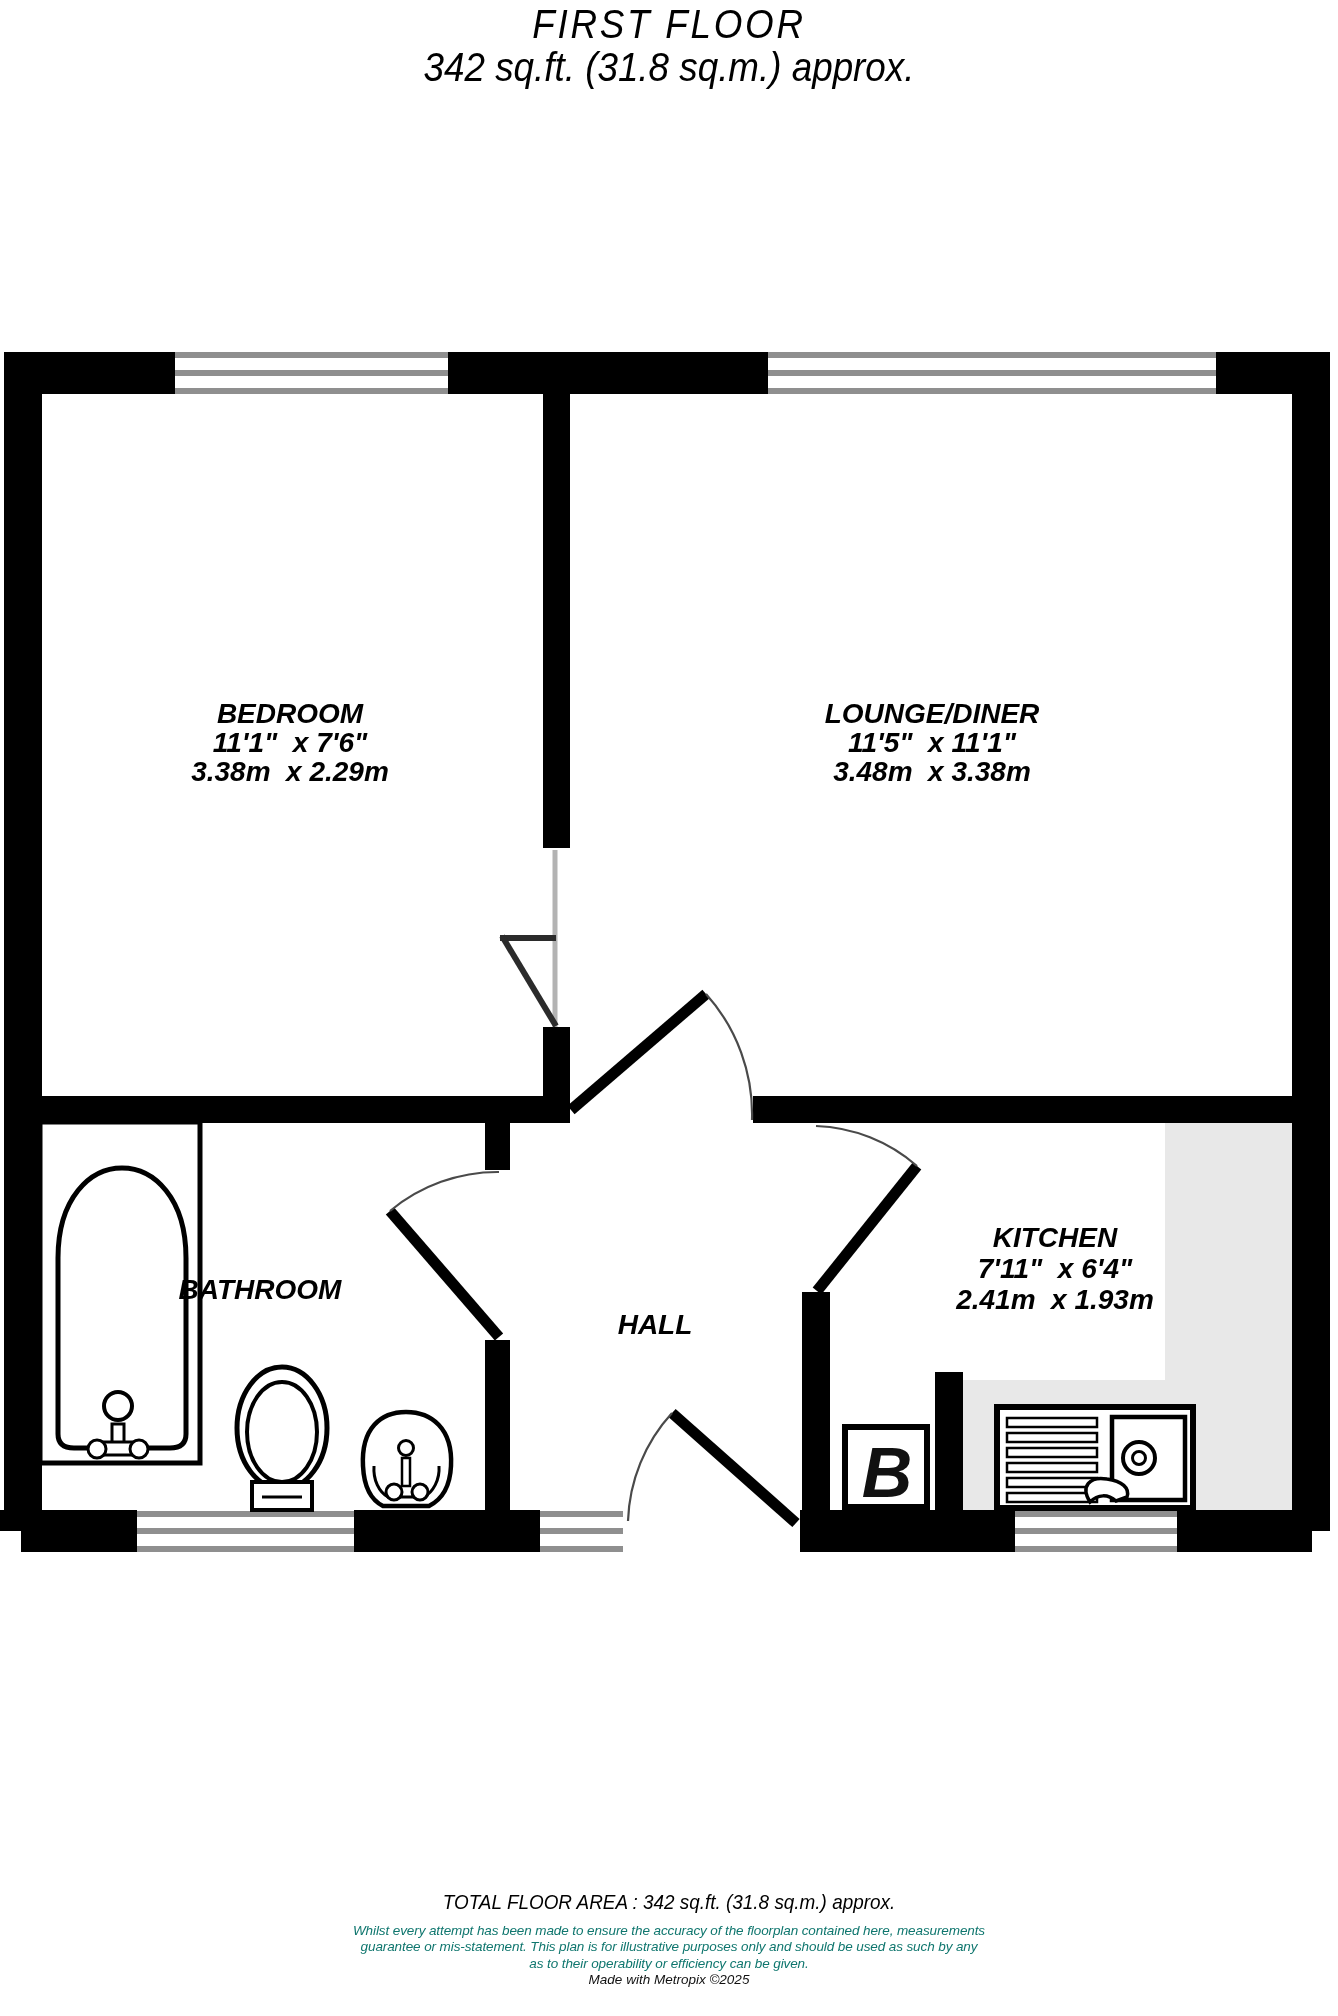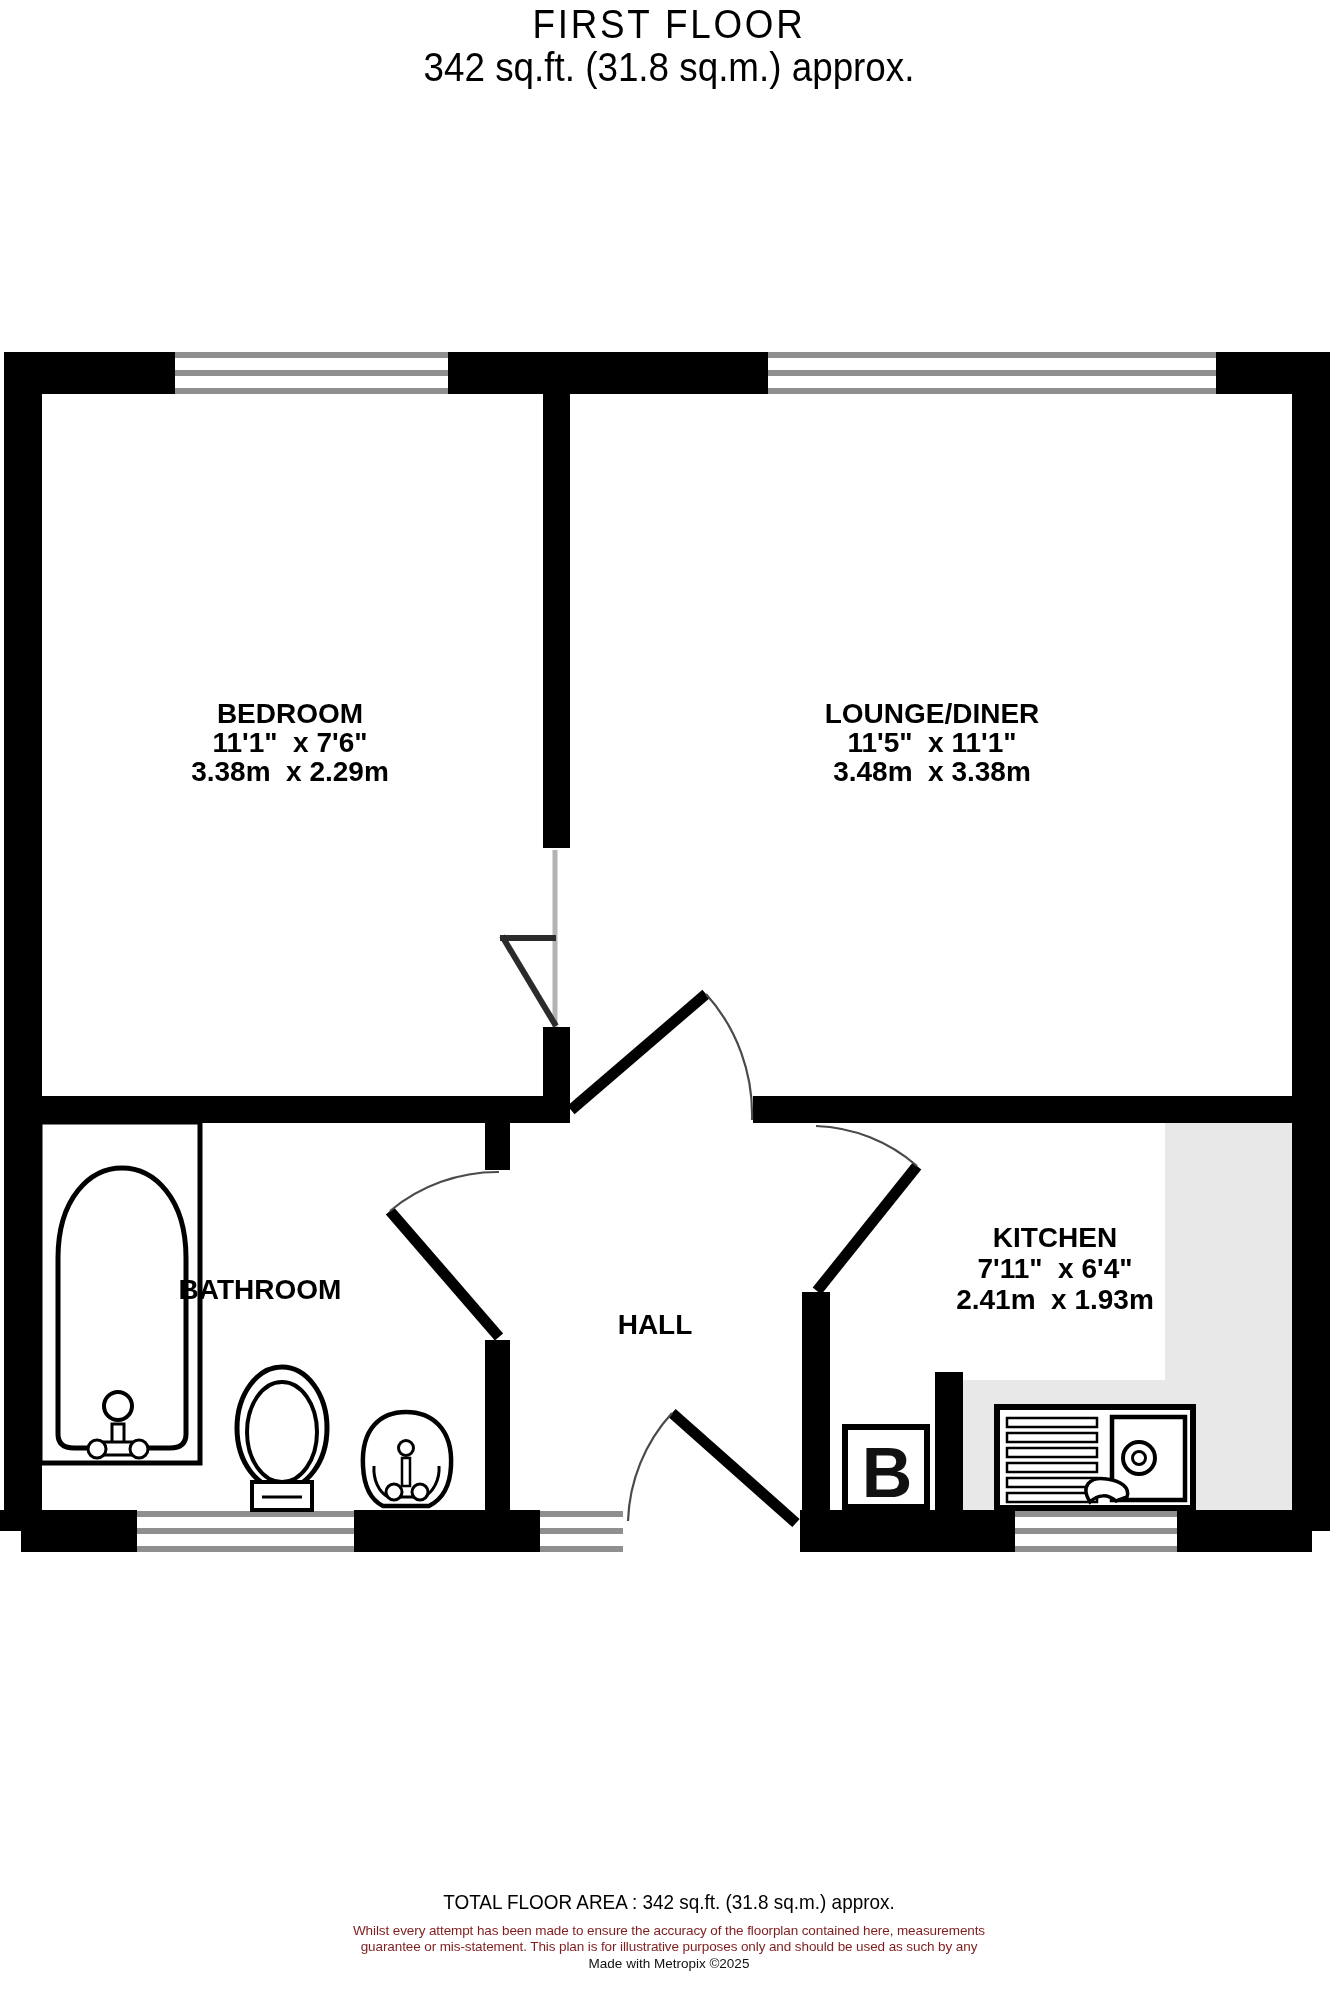--- a/index.html
+++ b/index.html
@@ -9,20 +9,21 @@
     width: 1338px;
     height: 2016px;
     overflow: hidden;
     font-family: "Liberation Sans", sans-serif;
   }
   .page {
     position: relative;
     width: 1338px;
     height: 2016px;
     background: #ffffff;
+    font-style: italic;
   }
   .plan-title {
     position: absolute;
     top: 2px;
     left: 0;
     width: 100%;
     text-align: center;
     color: #000;
     transform: scaleX(0.92);
     transform-origin: 50% 0;
@@ -72,21 +73,21 @@
     line-height: 26px;
     transform: scaleX(0.9);
     transform-origin: 50% 50%;
     margin-bottom: 8px;
     white-space: pre;
   }
   .footer .disc-line {
     font-size: 13.5px;
     line-height: 16.3px;
     letter-spacing: -0.1px;
-    color: #7f1d1d;
+    color: #0f766e;
     white-space: pre;
   }
   .footer .made-line {
     font-size: 13.5px;
     line-height: 16.3px;
     color: #111;
     white-space: pre;
   }
 </style>
 </head>
@@ -261,16 +262,17 @@
       <text class="room-name" x="1055" y="1247">KITCHEN</text>
       <text class="room-dim" x="1055" y="1278">7'11"  x 6'4"</text>
       <text class="room-dim" x="1055" y="1309">2.41m  x 1.93m</text>
     </g>
   </svg>
 
   <div class="footer">
     <div class="total-line">TOTAL FLOOR AREA : 342 sq.ft. (31.8 sq.m.) approx.</div>
     <div class="disc-line">Whilst every attempt has been made to ensure the accuracy of the floorplan contained here, measurements</div>
     <div class="disc-line">guarantee or mis-statement. This plan is for illustrative purposes only and should be used as such by any</div>
+    <div class="disc-line">as to their operability or efficiency can be given.</div>
     <div class="made-line">Made with Metropix ©2025</div>
   </div>
 
 </div>
 
 </body></html>

